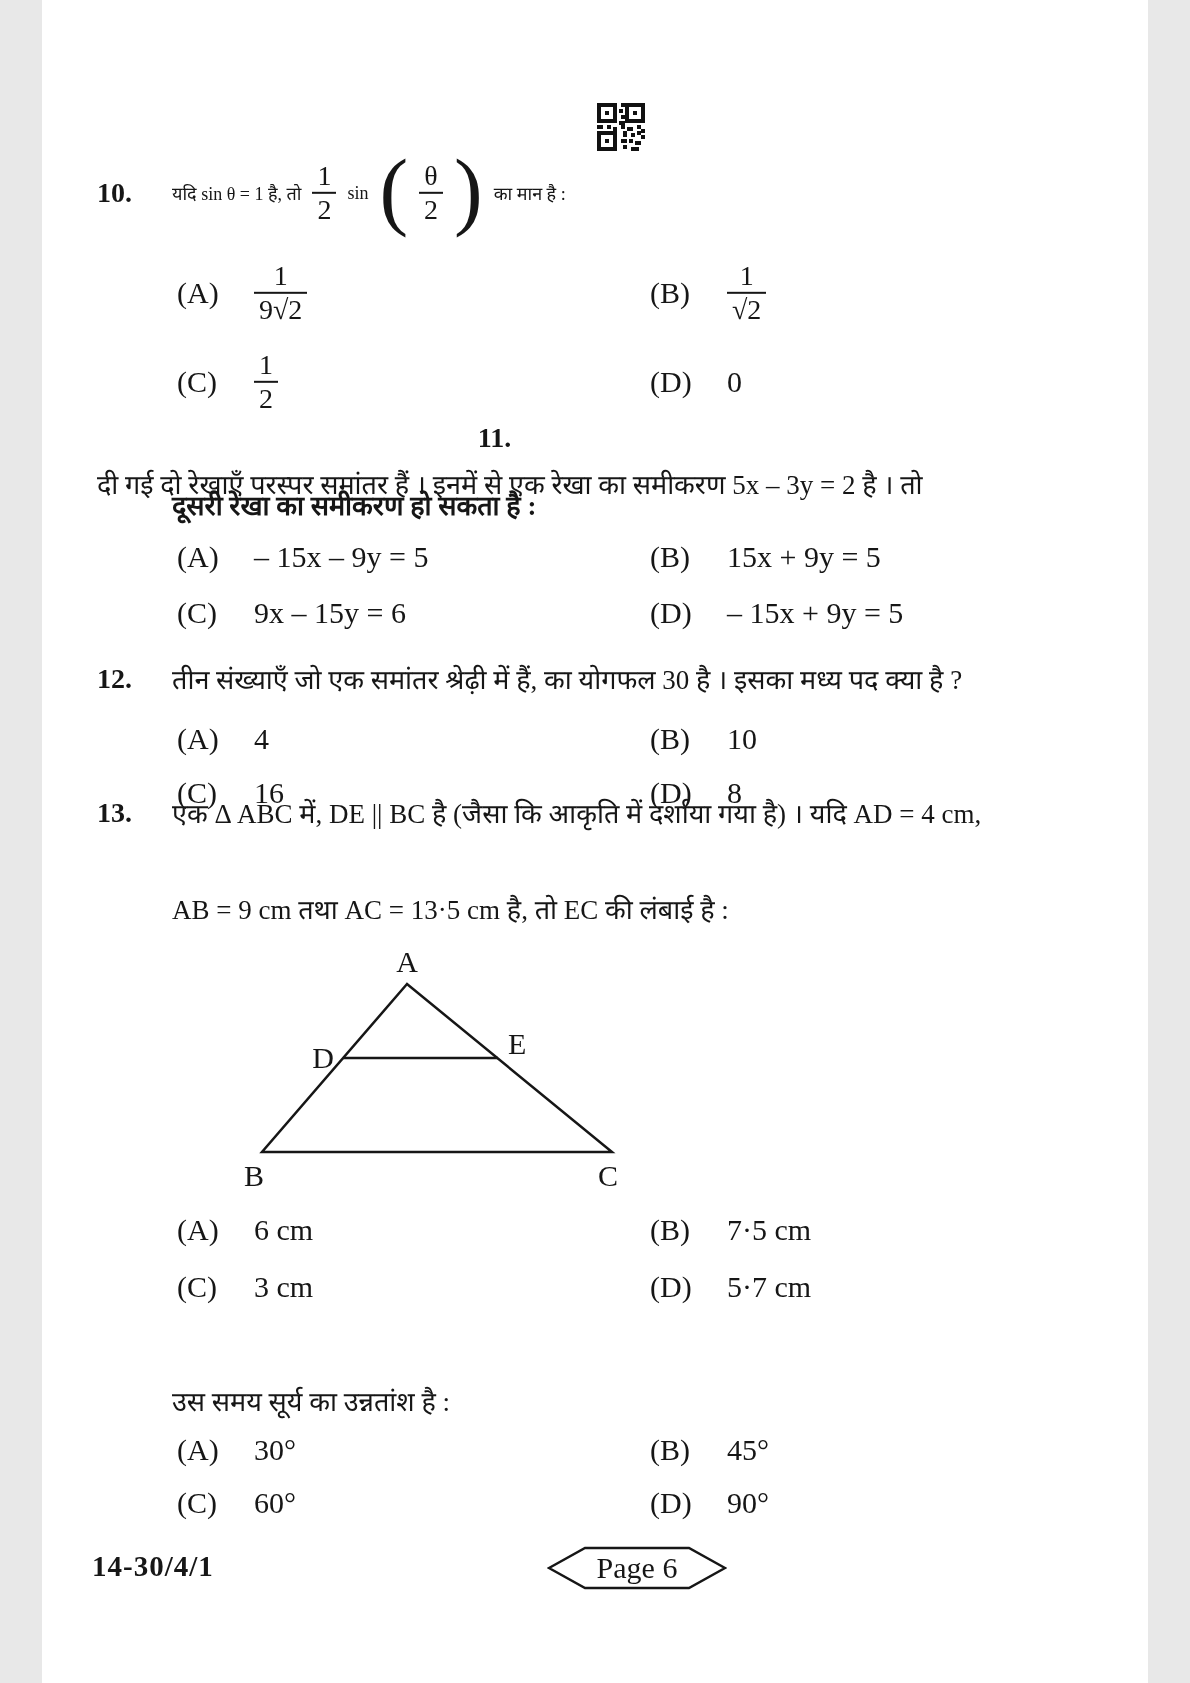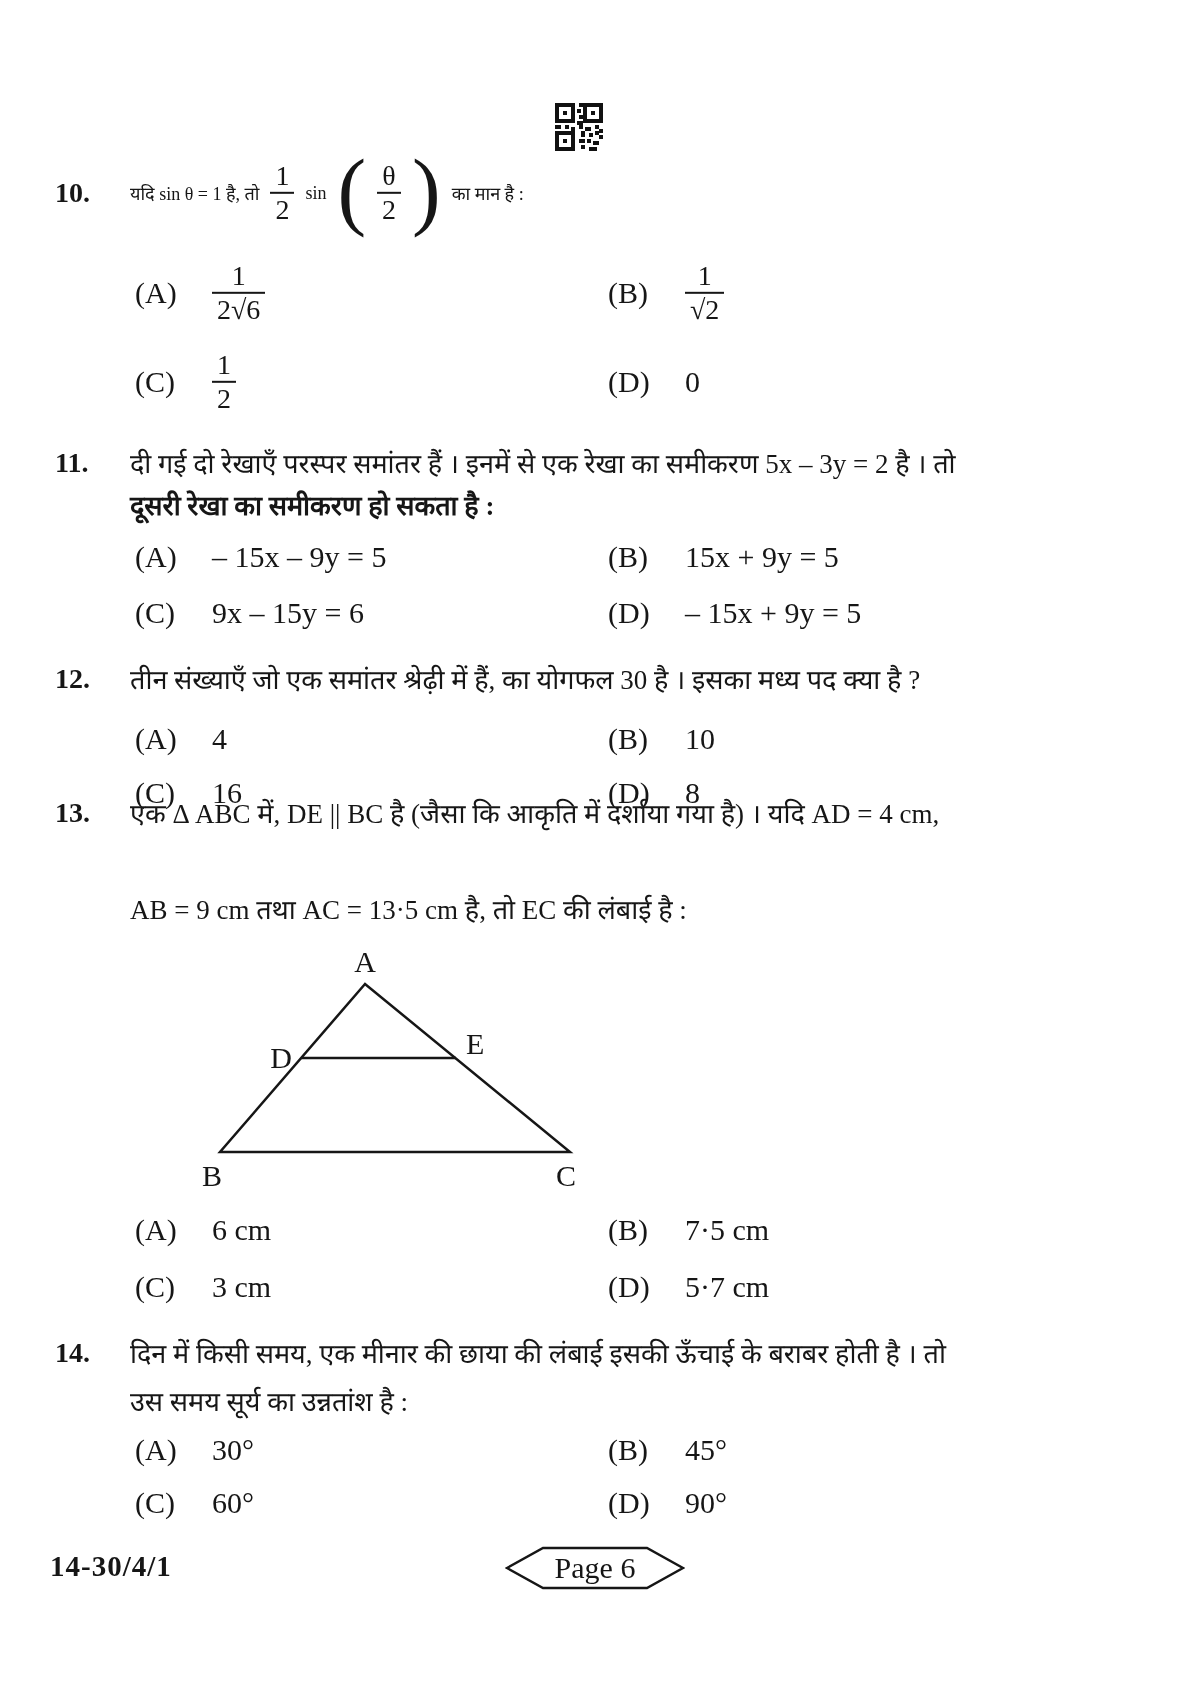--- a/index.html
+++ b/index.html
@@ -1,18 +1,18 @@
 <!DOCTYPE html>
 <html><head>
 <meta charset="utf-8">
 <style>
   html,body{margin:0;padding:0;background:#e8e8e8;}
   .page{
     position:relative;
-    width:1190px;height:1683px;
+    width:1106px;height:1683px;
     margin:0 auto;
     background:#ffffff;
     color:#161616;
     font-family:"Liberation Serif","DejaVu Serif",serif;
     overflow:hidden;
   }
   
   .abs{position:absolute;}
   .qline{
     position:absolute;
@@ -106,21 +106,21 @@
     </span>
     <span class="bigp">)</span>
     <span class="mathline">का मान है :</span>
   </div>
 
   <div class="optrow" style="top:293px;">
     <div class="opt col1">
       <span class="olabel">(A)</span>
       <span class="frac">
         <span class="num">1</span>
-        <span class="den">2√6</span>
+        <span class="den">9√2</span>
       </span>
     </div>
     <div class="opt col2">
       <span class="olabel">(B)</span>
       <span class="frac">
         <span class="num">1</span>
         <span class="den">√2</span>
       </span>
     </div>
   </div>
@@ -132,21 +132,21 @@
         <span class="num">1</span>
         <span class="den">2</span>
       </span>
     </div>
     <div class="opt col2">
       <span class="olabel">(D)</span>
       <span>0</span>
     </div>
   </div>
 
-  <div class="qline" style="left:55px;top:462px;">
+  <div class="qline" style="left:55px;top:462px;flex-direction:column;">
     <span class="qnum">11.</span>
     <span>दी गई दो रेखाएँ परस्पर समांतर हैं । इनमें से एक रेखा का समीकरण 5x – 3y = 2 है । तो</span>
   </div>
   <div class="qline cont" style="top:504px;font-weight:bold;">
     <span>दूसरी रेखा का समीकरण हो सकता है :</span>
   </div>
 
   <div class="optrow" style="top:557px;">
     <div class="opt col1">
       <span class="olabel">(A)</span>
@@ -228,24 +228,20 @@
     <div class="opt col1">
       <span class="olabel">(C)</span>
       <span>3 cm</span>
     </div>
     <div class="opt col2">
       <span class="olabel">(D)</span>
       <span>5·7 cm</span>
     </div>
   </div>
 
-  <div class="qline" style="left:55px;top:1352px;">
-    <span class="qnum">14.</span>
-    <span>दिन में किसी समय, एक मीनार की छाया की लंबाई इसकी ऊँचाई के बराबर होती है । तो</span>
-  </div>
   <div class="qline cont" style="top:1400px;">
     <span>उस समय सूर्य का उन्नतांश है :</span>
   </div>
 
   <div class="optrow" style="top:1450px;">
     <div class="opt col1">
       <span class="olabel">(A)</span>
       <span>30°</span>
     </div>
     <div class="opt col2">

